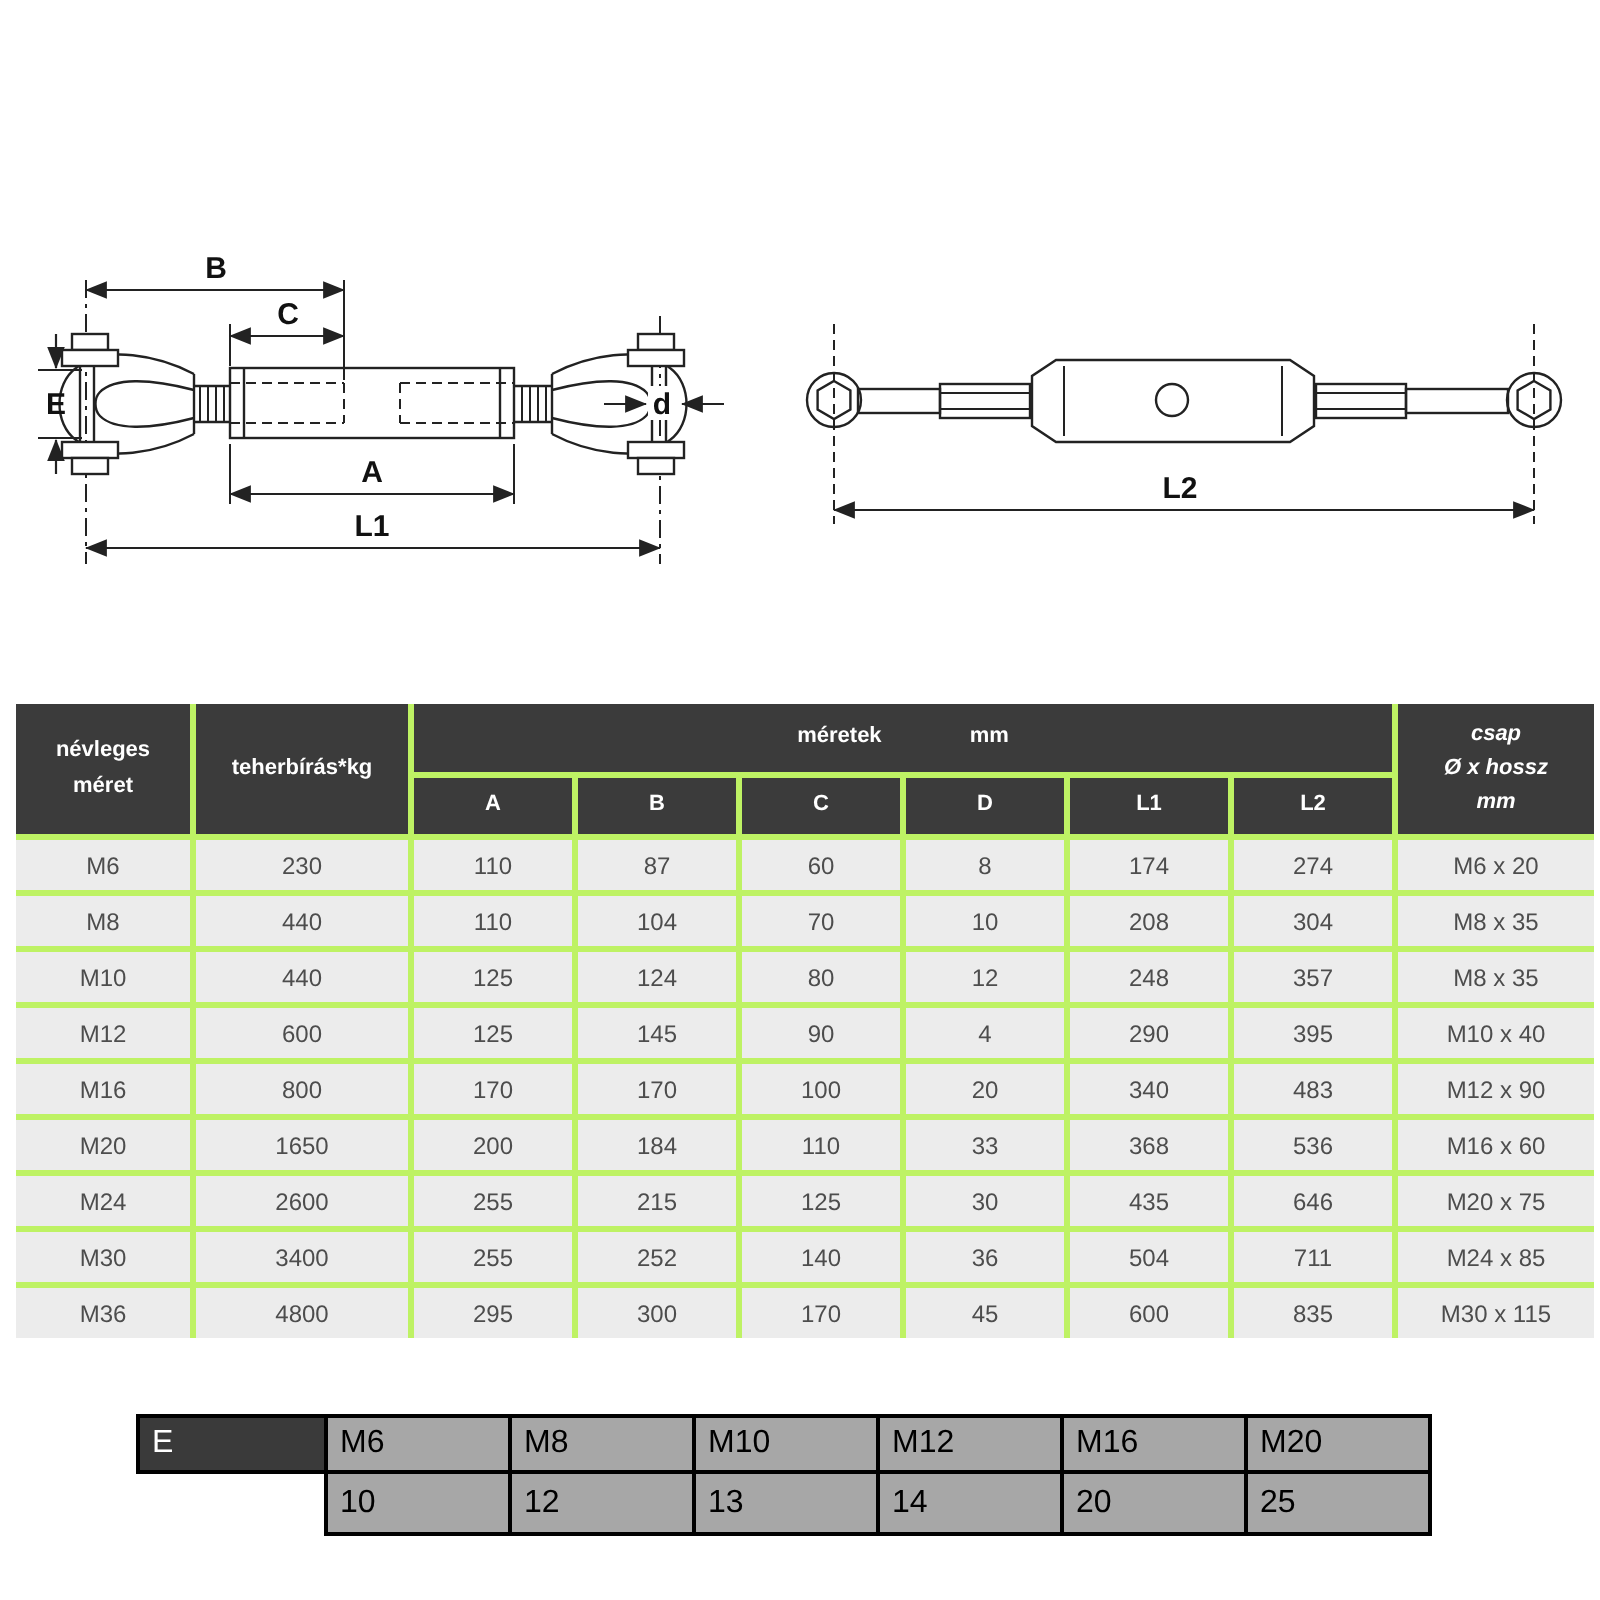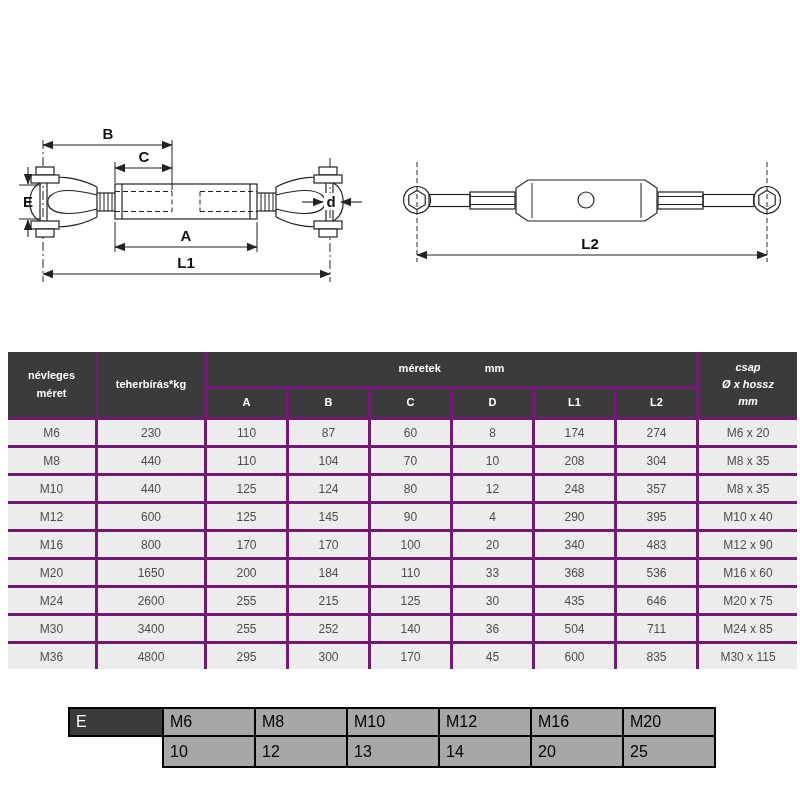--- a/index.html
+++ b/index.html
@@ -9,21 +9,21 @@
   .ln{stroke:#222;stroke-width:1.2;fill:none;}
   .thin{stroke:#222;stroke-width:1;fill:none;}
   .dash{stroke:#222;stroke-width:1;fill:none;stroke-dasharray:5 3;}
   .cline{stroke:#222;stroke-width:1;fill:none;stroke-dasharray:9 3 2 3;}
   .dim{stroke:#222;stroke-width:1.1;fill:none;}
   .whitefill{fill:#fff;stroke:#222;stroke-width:1.2;}
   .dimlabel{font-family:"Liberation Sans",sans-serif;font-size:15px;font-weight:bold;fill:#111;text-anchor:middle;}
   
   .spec{position:absolute;left:8px;top:352px;display:grid;
         grid-template-columns:87px 106px 79px 79px 79px 79px 79px 79px 98px;
-        grid-template-rows:34px 28px repeat(9,25px);gap:3px;background:#701a75;}
+        grid-template-rows:34px 28px repeat(9,25px);gap:3px;background:#bef264;}
   .spec .hd{background:#3b3b3b;color:#fff;font-size:11px;font-weight:bold;
             display:flex;align-items:center;justify-content:center;text-align:center;line-height:1.55;}
   .col-nominal{grid-column:1;grid-row:1/3;flex-direction:column;}
   .col-load{grid-column:2;grid-row:1/3;flex-direction:row;}
   .grp-dims{grid-column:3/9;grid-row:1;gap:16px;}
   .grp-dims span{margin:0 14px;}
   .col-pin{grid-column:9;grid-row:1/3;flex-direction:column;font-style:italic;}
   .sub3{grid-column:3;grid-row:2}.sub4{grid-column:4;grid-row:2}.sub5{grid-column:5;grid-row:2}
   .sub6{grid-column:6;grid-row:2}.sub7{grid-column:7;grid-row:2}.sub8{grid-column:8;grid-row:2}
   .row{display:contents;}

